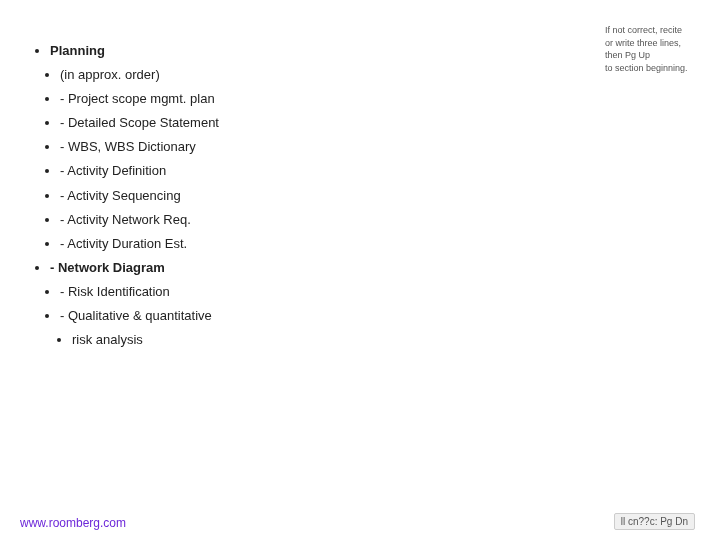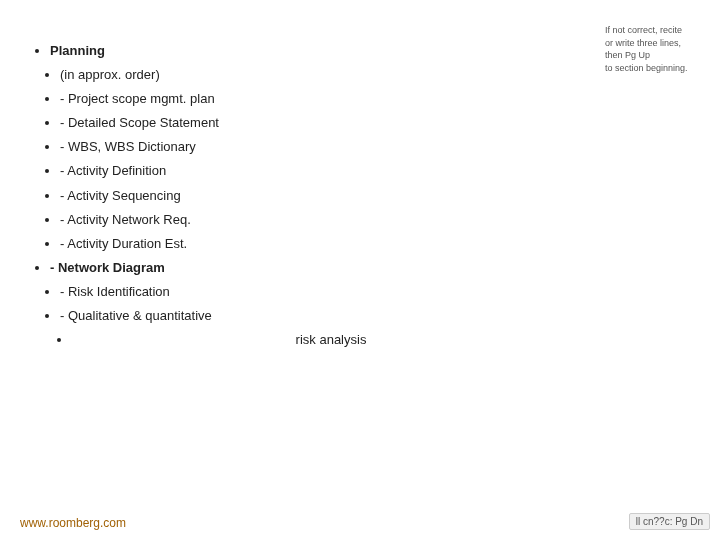--- a/index.html
+++ b/index.html
@@ -43,39 +43,39 @@
 
     .bullet-list li.bold-item {
       font-weight: bold;
     }
 
     .footer {
       position: absolute;
       bottom: 10px;
       left: 20px;
       font-size: 12px;
-      color: #a16207;
+      color: #6d28d9;
     }
 
     .top-right-note {
       position: absolute;
       top: 24px;
       right: 10px;
       width: 105px;
       font-size: 9px;
       color: #555;
       text-align: left;
       line-height: 1.4;
       border: none;
     }
 
     .bottom-right-note {
       position: absolute;
       bottom: 10px;
-      right: 10px;
+      right: 25px;
       font-size: 10px;
       color: #555;
       background: #f0f0f0;
       padding: 2px 6px;
       border: 1px solid #ccc;
       border-radius: 2px;
       margin-left: 32px;
     }
   </style>
 </head>
@@ -88,21 +88,21 @@
       <li style="list-style: disc; margin-left: 10px;">- Project scope mgmt. plan</li>
       <li style="list-style: disc; margin-left: 10px;">- Detailed Scope Statement</li>
       <li style="list-style: disc; margin-left: 10px;">- WBS, WBS Dictionary</li>
       <li style="list-style: disc; margin-left: 10px;">- Activity Definition</li>
       <li style="list-style: disc; margin-left: 10px;">- Activity Sequencing</li>
       <li style="list-style: disc; margin-left: 10px;">- Activity Network Req.</li>
       <li style="list-style: disc; margin-left: 10px;">- Activity Duration Est.</li>
       <li style="list-style: disc; margin-left: 0; font-weight: bold;">- Network Diagram</li>
       <li style="list-style: disc; margin-left: 10px;">- Risk Identification</li>
       <li style="list-style: disc; margin-left: 10px;">- Qualitative &amp; quantitative</li>
-      <li style="list-style: disc; margin-left: 22px; text-align: center;">      risk analysis</li>
+      <li style="list-style: disc; margin-left: 22px;">      risk analysis</li>
     </ul>
 </div>
 
 <div class="top-right-note">
 <div>If not correct, recite</div>
     <div>or write three lines,</div>
     <div>then Pg Up</div>
     <div>to section beginning.</div>
   </div>
 

